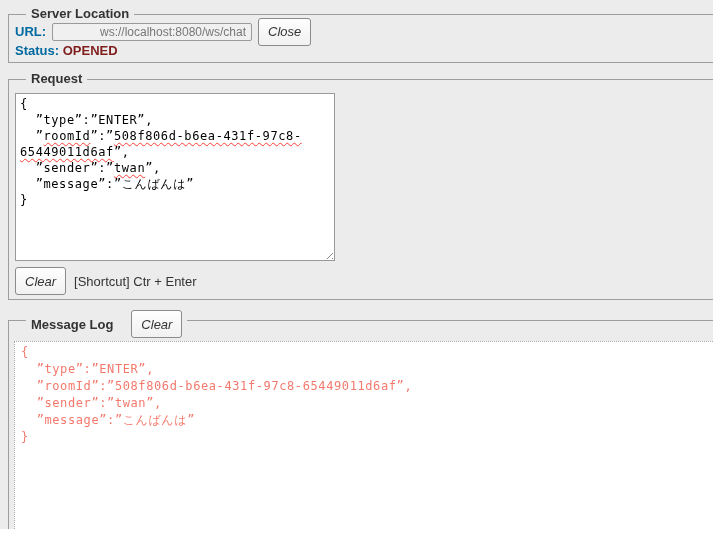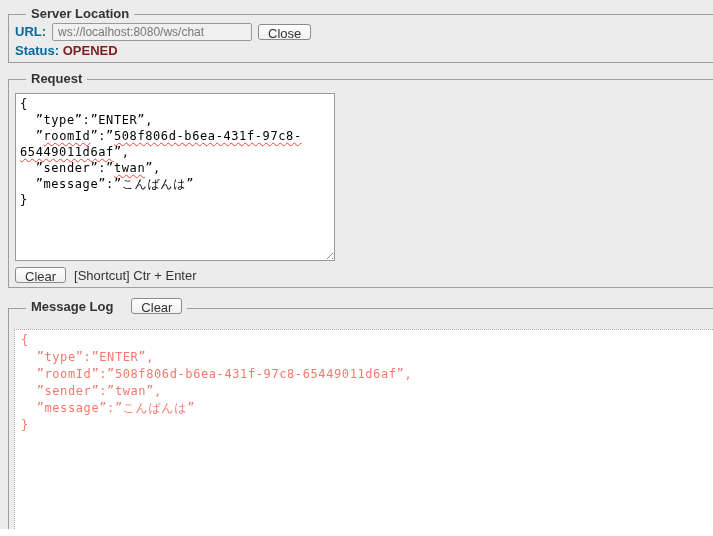--- a/index.html
+++ b/index.html
@@ -36,34 +36,35 @@
   .legend-flex {
     top: -11px;
     display: flex; align-items: center; gap: 18px;
   }
   .btn {
     border: 1px solid #8b8b8b;
     border-radius: 3px;
     background: linear-gradient(#fefefe, #f1f1f1);
     font-family: "Liberation Sans", sans-serif;
     font-size: 13px; color: #333;
-    height: 16px; padding: 0 9px;
+    height: 28px; padding: 0 9px;
     line-height: 17px;
     cursor: pointer;
+    font-style: italic;
   }
   
   .fs-server { margin-top: 14px; padding: 6px 10px 3px 6px; }
   .url-row { display: flex; align-items: center; gap: 6px; height: 21px; }
   .lbl { font-weight: bold; font-size: 13px; color: #0369a1; white-space: nowrap; }
   .url-input {
     width: 200px; height: 18px;
     border: 1px solid #999; border-radius: 2px;
     background: #f0f0f0; color: #777;
     font-family: "Liberation Sans", sans-serif;
-    font-size: 12px; padding: 0 5px;
+    font-size: 12px; padding: 0 5px; text-align: right;
   }
   .status-row { margin-top: 1px; font-size: 13px; height: 16px; }
   .status-value { font-weight: bold; color: #7f1d1d; }
   
   .fs-request { margin-top: 16px; padding: 13px 0 2px 6px; }
   .editor {
     position: relative;
     width: 320px; height: 168px;
     background: #fff;
     border: 1px solid #999;

